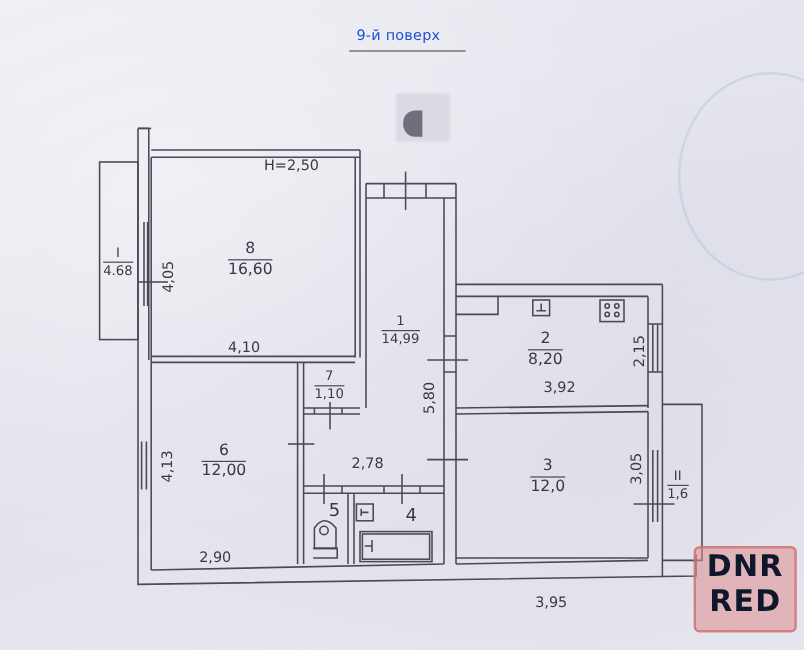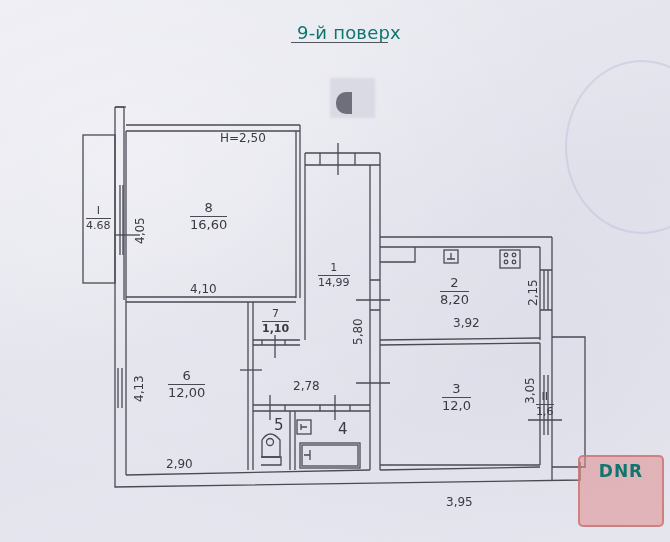--- a/index.html
+++ b/index.html
@@ -11,21 +11,21 @@
     }
     .paper {
       position: absolute; inset: 0;
       background:
         radial-gradient(ellipse at 20% 30%, rgba(255,255,255,0.35), transparent 60%),
         radial-gradient(ellipse at 80% 70%, rgba(210,210,225,0.35), transparent 60%),
         linear-gradient(160deg, #ececf3 0%, #e2e2ec 50%, #e9e9f1 100%);
     }
     .title {
       position: absolute; left: 297px; top: 22px;
-      font-size: 18px; color: #0f766e; letter-spacing: 0.2px;
+      font-size: 12px; color: #1d4ed8; letter-spacing: 0.2px;
     }
     .title-underline {
       position: absolute; left: 291px; top: 42px; width: 97px; height: 1px;
       background: #55555c;
     }
     svg.plan { position: absolute; left: 0; top: 0; }
     .lbl {
       position: absolute; color: #3a3a42; font-size: 12px; line-height: 1;
       white-space: nowrap;
     }
@@ -45,22 +45,22 @@
       background: #6e6f7a; border-radius: 10px 0 0 10px;
     }
     .stamp {
       position: absolute; left: 565px; top: 60px; width: 150px; height: 170px;
       border: 2px solid rgba(170,180,210,0.35); border-radius: 50%;
     }
     .watermark {
       position: absolute; left: 578px; top: 455px; width: 82px; height: 68px;
       border: 2px solid rgba(205,110,110,0.75); border-radius: 5px;
       background: rgba(220,140,140,0.55);
-      color: #0f766e; font-family: "DejaVu Sans", sans-serif; font-weight: bold;
-      font-size: 17px; line-height: 29px; text-align: center; letter-spacing: 1px;
+      color: #0f172a; font-family: "DejaVu Sans", sans-serif; font-weight: bold;
+      font-size: 25px; line-height: 29px; text-align: center; letter-spacing: 1px;
     }
   </style>
 </head>
 <body>
 
 <div class="paper"></div>
 <div class="stamp"></div>
 
 <div class="title">9-й поверх</div>
 <div class="title-underline"></div>
@@ -172,41 +172,42 @@
 
 <div class="room" style="left:440px; top:276px;">
   <span class="num">2</span>
   <span class="area">8,20</span>
 </div>
 <div class="lbl vert" style="left:527px; top:306px;">2,15</div>
 <div class="lbl" style="left:453px; top:317px;">3,92</div>
 
 <div class="room" small="" style="left:262px; top:308px;">
   <span class="num" style="font-size:11px;">7</span>
-  <span class="area" style="font-size:11px;font-weight:bold;">1,10</span>
+  <span class="area" style="font-size:11px;">1,10</span>
 </div>
 
 <div class="room" style="left:168px; top:369px;">
   <span class="num">6</span>
   <span class="area">12,00</span>
 </div>
 <div class="lbl vert" style="left:133px; top:402px;">4,13</div>
 <div class="lbl" style="left:166px; top:458px;">2,90</div>
 
 <div class="lbl" style="left:293px; top:380px;text-align:center;">2,78</div>
 <div class="lbl" style="left:274px; top:418px; font-size:15px;">5</div>
 <div class="lbl" style="left:338px; top:422px; font-size:15px;">4</div>
 
 <div class="room" style="left:442px; top:382px;">
   <span class="num">3</span>
   <span class="area">12,0</span>
 </div>
 <div class="lbl vert" style="left:524px; top:404px;">3,05</div>
 <div class="lbl" style="left:446px; top:452px;margin-top:44px;">3,95</div>
 
-<div class="room small" style="left:536px; top:391px;">
+<div class="room small" style="left:556px; top:391px;">
   <span class="num">II</span>
   <span class="area">1,6</span>
 </div>
 
 <div class="watermark">
   <div>DNR</div>
+  <div>RED</div>
 </div>
 
 </body></html>

